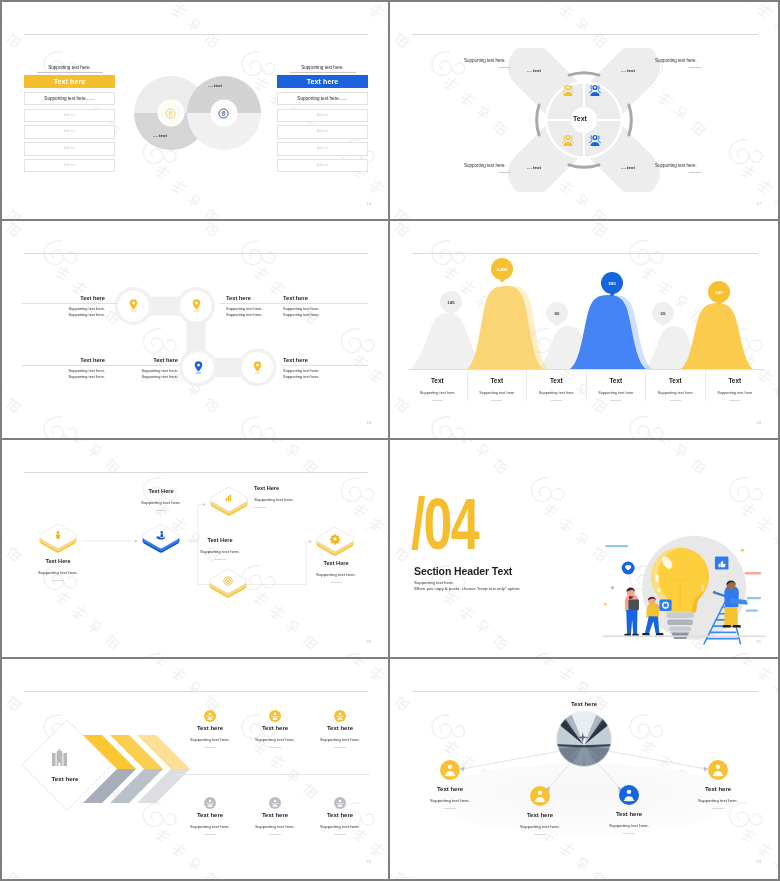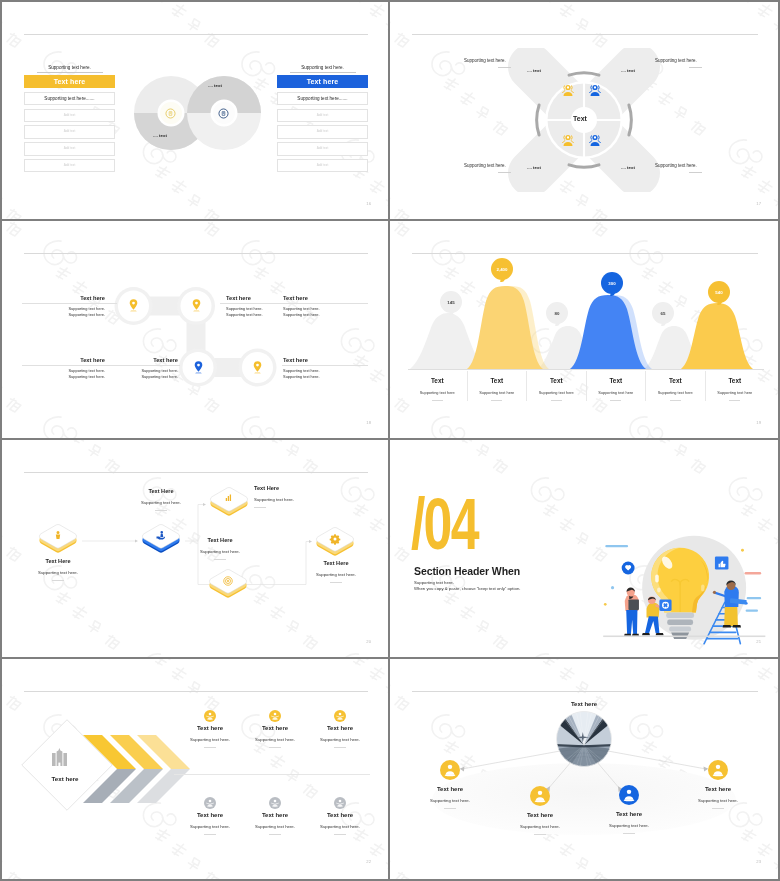--- a/index.html
+++ b/index.html
@@ -603,21 +603,21 @@
 
   <div class="pg" style="right:17px;bottom:13px">20</div>
 </div>
 
 <div class="slide" id="s21">
   <svg class="wm" style="top:-140px">
         <rect width="820" height="920" fill="url(#wm-pat)"></rect>
       </svg>
 
   <div class="s21num">/04</div>
-  <div class="s21head">Section Header When</div>
+  <div class="s21head">Section Header Text</div>
   <div class="s21sub">Supporting text here.</div>
   <div class="s21sub" style="top:146px">When you copy &amp; paste, choose "keep text only" option.</div>
 
   <svg style="position:absolute;left:205px;top:66px;width:183px;height:146px" viewBox="0 0 250 180">
     <g transform="translate(-8.7,19.5) scale(1.42)">
     <circle cx="101.5" cy="58" r="50" fill="#e8e8e8"></circle>
 
     <g>
       <rect x="16" y="17" width="22" height="2.2" rx="1.1" fill="#8fc6ef"></rect>
       <rect x="150" y="43" width="16" height="2.4" rx="1.2" fill="#f4a79a"></rect>

